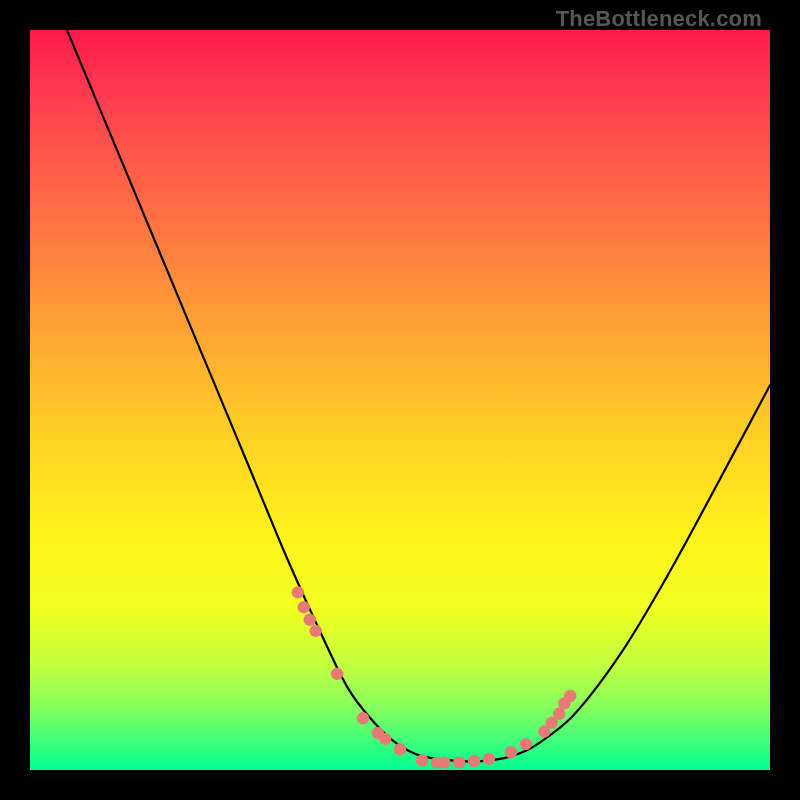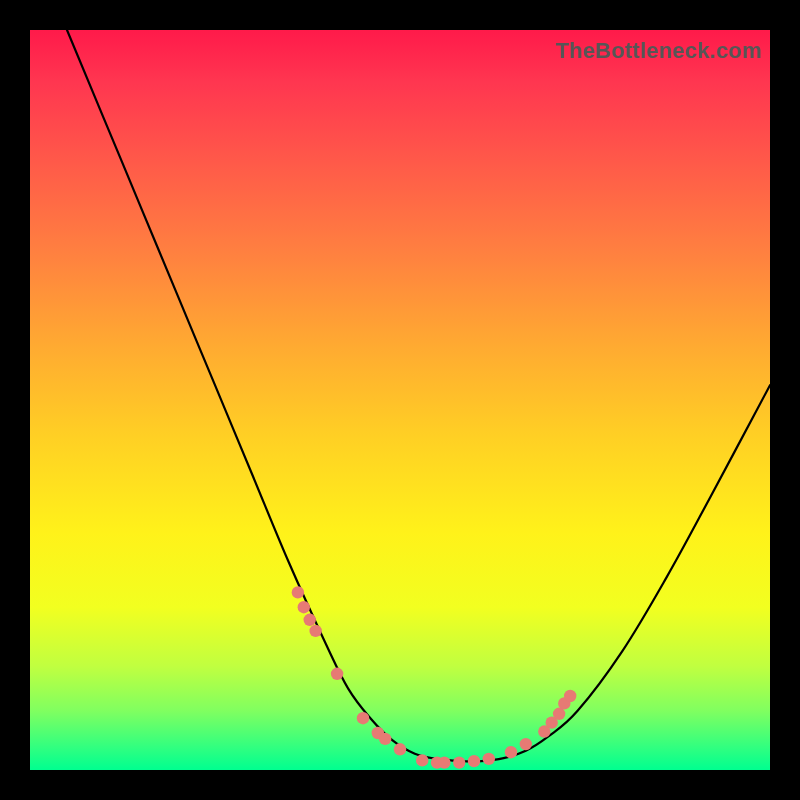--- a/index.html
+++ b/index.html
@@ -26,21 +26,20 @@
   }
   .watermark {
     position: absolute;
     top: 6px;
     right: 38px;
     font-family: Arial, Helvetica, sans-serif;
     font-size: 22px;
     font-weight: bold;
     color: #565656;
     letter-spacing: 0.2px;
-    margin-top: 32px;
   }
   svg.plot {
     position: absolute;
     left: 0;
     top: 0;
     width: 740px;
     height: 740px;
   }
   .curve {
     fill: none;

